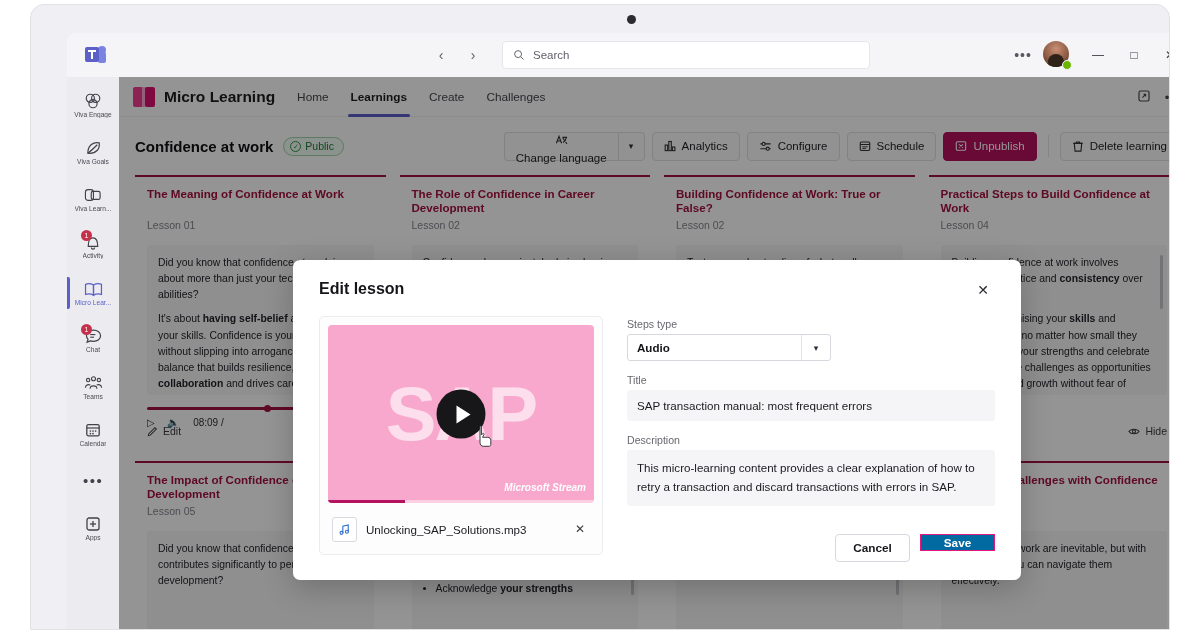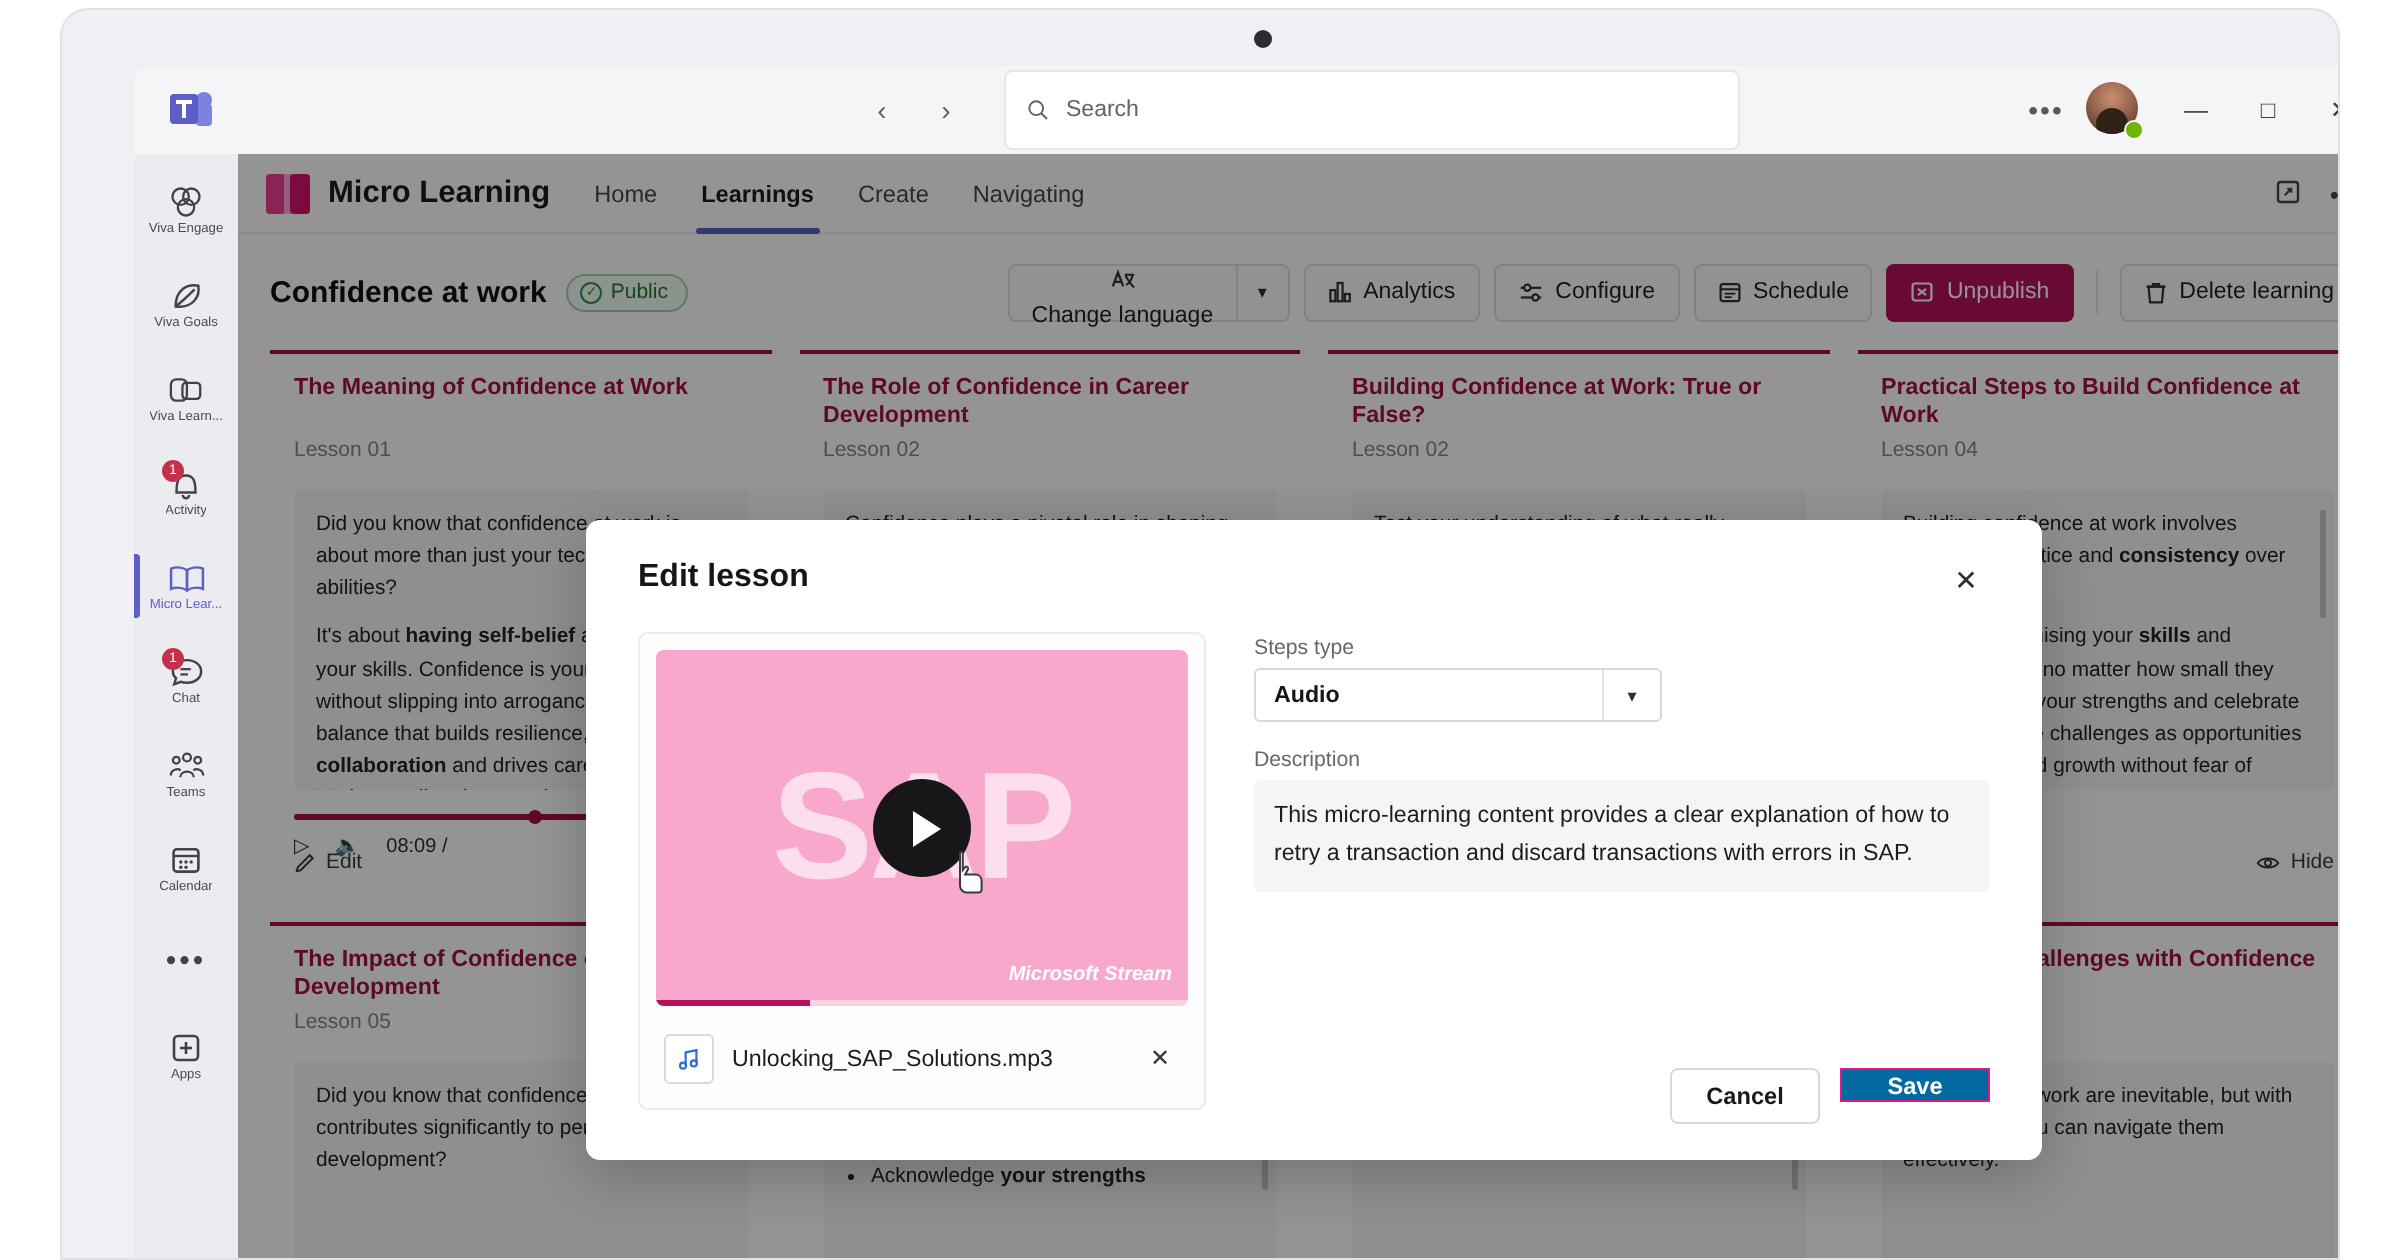--- a/index.html
+++ b/index.html
@@ -74,21 +74,21 @@
   }
 
   .nav-arrows { display: flex; gap: 6px; margin-left: 305px; }
   .nav-arrow {
     width: 26px; height: 26px; border-radius: 4px;
     display: flex; align-items: center; justify-content: center;
     color: #5c5c66; font-size: 14px;
   }
   .searchbar {
     margin-left: 16px;
-    width: 368px; height: 40px;
+    width: 368px; height: 28px;
     background: #ffffff;
     border: 1px solid #e6e6ea;
     border-radius: 4px;
     display: flex; align-items: center;
     padding: 0 10px; gap: 8px;
   }
   .searchbar .sb-text { font-size: 11.5px; color: #62626c; }
   .tb-right {
     position: absolute; right: 8px; top: 0;
     height: 44px; display: flex; align-items: center; gap: 2px;
@@ -626,21 +626,21 @@
           <div class="ml-logo">
             <div class="bk-l"></div>
               <div class="bk-mid"></div>
               <div class="bk-r"></div>
           </div>
           <div class="app-title">Micro Learning</div>
           <div class="app-nav">
             <div class="app-nav-item">Home</div>
             <div class="app-nav-item active">Learnings</div>
             <div class="app-nav-item">Create</div>
-            <div class="app-nav-item">Navigating</div>
+            <div class="app-nav-item">Challenges</div>
           </div>
           <div class="app-header-right">
             <div class="hdr-ico">
               <svg width="14" height="14" viewBox="0 0 14 14">
                 <rect x="2" y="2" width="10" height="10" rx="1.4" fill="none" stroke="#48484f" stroke-width="1.2"></rect>
                 <path d="M5.4 8.6 L8.6 5.4 M6.6 5.4 H8.6 V7.4" fill="none" stroke="#48484f" stroke-width="1.1"></path>
               </svg>
             </div>
             <div class="hdr-ico" style="letter-spacing:1.5px;">•••</div>
           </div>
@@ -892,20 +892,24 @@
             <div class="form-col">
 
               <div class="field">
                 <div class="field-label">Steps type</div>
                 <div class="select-box">
                   <div class="select-val">Audio</div>
                   <div class="select-caret">▾</div>
                 </div>
               </div>
 
+              <div class="field">
+                <div class="field-label">Title</div>
+                <div class="text-input">SAP transaction manual: most frequent errors</div>
+              </div>
 
               <div class="field">
                 <div class="field-label">Description</div>
                 <div class="textarea">This micro-learning content provides a clear explanation of how to retry a transaction and discard transactions with errors in SAP.</div>
               </div>
             </div>
           </div>
 
           <div class="modal-actions">
             <div class="btn-cancel">Cancel</div>

